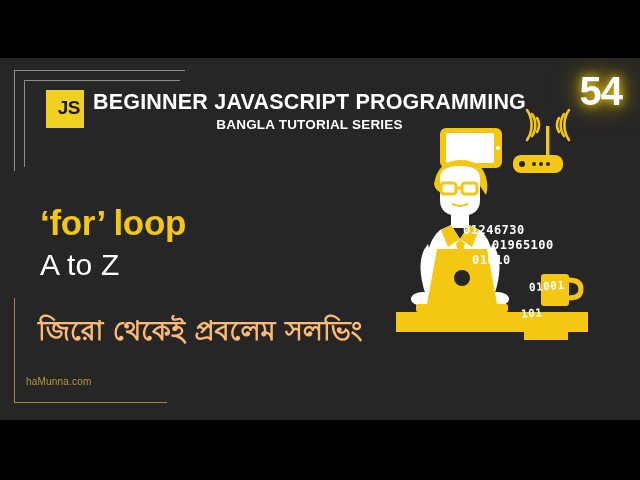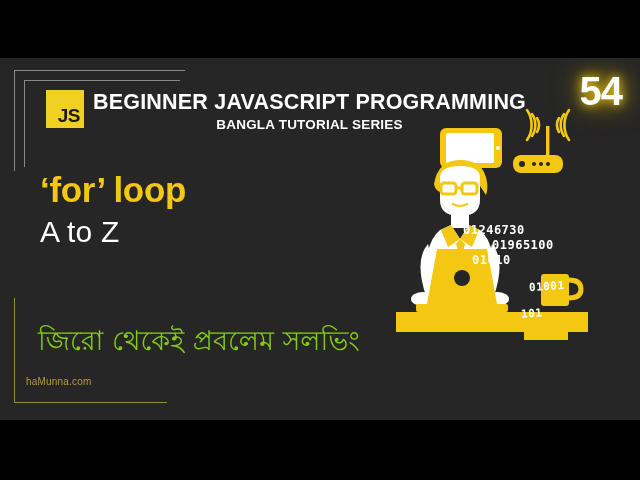--- a/index.html
+++ b/index.html
@@ -33,21 +33,21 @@
   .frame-bl{
     position:absolute;left:14px;top:240px;width:152px;height:104px;
     border-left:1px solid #a08a34;border-bottom:1px solid #a08a34;
     pointer-events:none;
   }
 
   
   .header{position:absolute;left:46px;top:32px;display:flex;align-items:flex-start;}
   .js-badge{
     width:38px;height:38px;background:#f0d020;
-    display:flex;align-items:flex-end;justify-content:flex-end;
+    display:flex;align-items:center;justify-content:flex-end;
     flex:0 0 auto;
   }
   .js-badge span{
     color:#1b1b1b;font-weight:bold;font-size:19px;
     line-height:1;padding:0 4px 3px 0;letter-spacing:-.5px;
   }
   .titles{margin-left:9px;text-align:center;}
   .title-main{
     color:#ffffff;font-size:21.5px;font-weight:bold;
     letter-spacing:.2px;line-height:22px;white-space:nowrap;
@@ -64,32 +64,32 @@
     position:absolute;right:18px;top:13px;
     color:#ffffff;font-size:40px;font-weight:bold;line-height:1;
     text-shadow:0 0 10px #e8c41a,0 0 20px #c8a712,0 0 30px #8a7208;
     letter-spacing:-1px;
   }
 
   
   .headline{position:absolute;left:40px;top:112px;}
   .hl-1{
     color:#f4c712;font-size:35px;font-weight:bold;
-    line-height:40px;letter-spacing:-.3px;white-space:nowrap;
+    line-height:40px;letter-spacing:-.3px;white-space:nowrap;margin-top:33px;
   }
   .hl-2{
     color:#ffffff;font-size:30px;font-weight:normal;
     line-height:36px;letter-spacing:.2px;white-space:nowrap;
     margin-top:4px;
   }
 
   
   .tagline{
-    position:absolute;left:38px;top:266px;
-    color:#84cc16;font-size:27px;font-weight:normal;
+    position:absolute;left:38px;top:256px;
+    color:#fdba74;font-size:27px;font-weight:bold;
     line-height:34px;white-space:nowrap;
     font-family:"DejaVu Sans", sans-serif;
   }
 
   
   .watermark{
     position:absolute;left:26px;top:318px;
     color:#b59a3a;font-size:10px;letter-spacing:.2px;
   }
 

